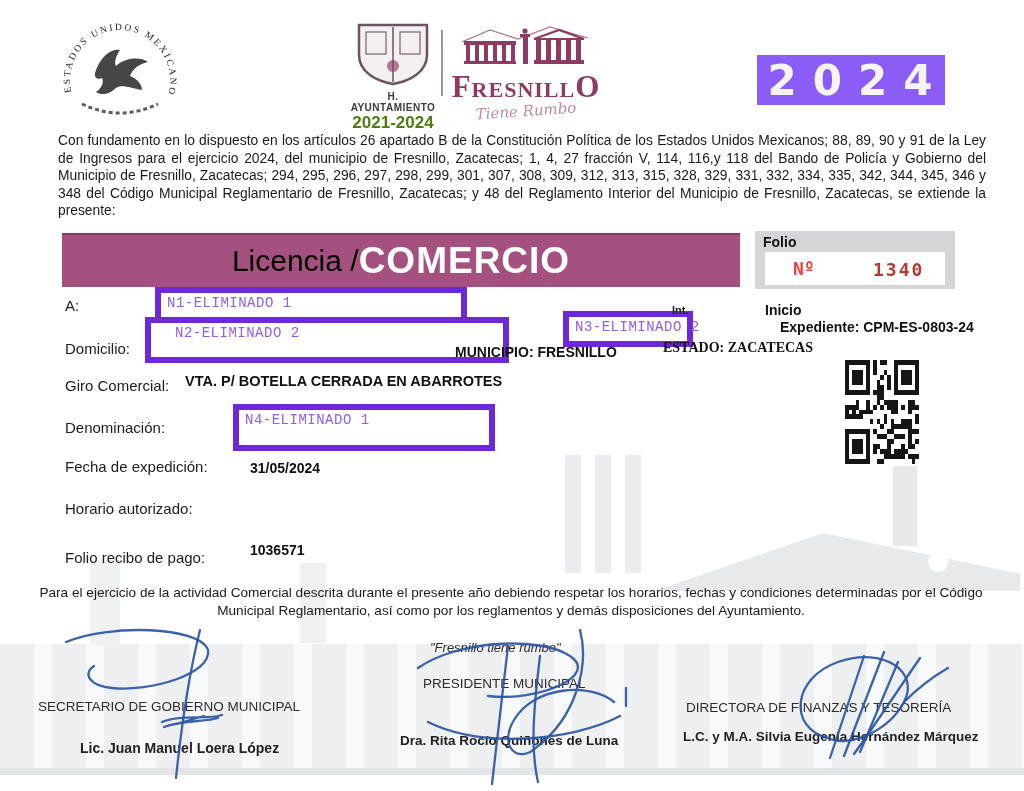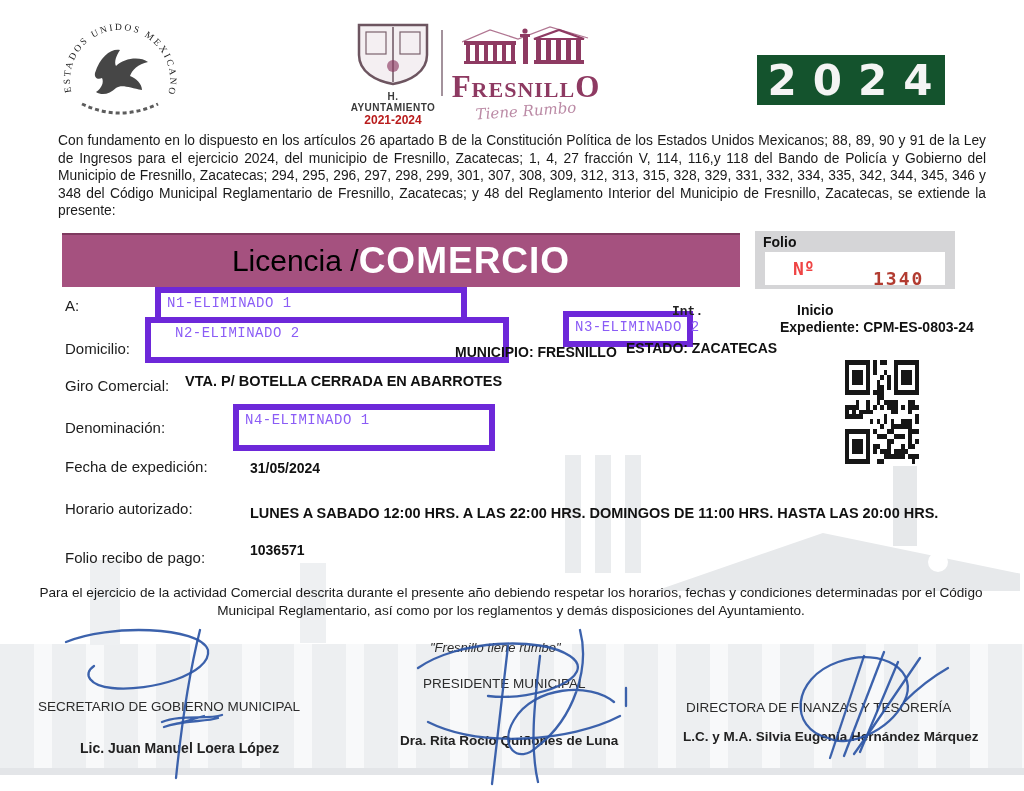--- a/index.html
+++ b/index.html
@@ -16,52 +16,52 @@
   .wm-hole{left:928px;top:552px;width:20px;height:20px;border-radius:50%;background:#fff;}
   .wm-obelisk{left:893px;top:396px;width:24px;height:150px;background:#e6e8ea;}
   .wm-obcap{left:889px;top:382px;width:32px;height:16px;background:#e6e8ea;
     clip-path:polygon(0 100%,50% 0,100% 100%);}
   .wm-col{top:455px;width:16px;height:118px;background:#eaecee;}
   .wm-blob{background:#eef0f2;}
   
   .seal-svg{left:50px;top:16px;}
   .crest{left:350px;top:22px;width:86px;text-align:center;}
   .crest-cap1{font-size:10px;font-weight:bold;color:#3a3a3a;letter-spacing:.5px;margin-top:1px;}
-  .crest-cap2{font-size:12px;font-weight:bold;color:#b91c1c;}
+  .crest-cap2{font-size:17px;font-weight:bold;color:#4d7c0f;}
   .hdr-divider{left:441px;top:30px;width:2px;height:66px;background:#a3929c;}
   .flogo{left:450px;top:26px;width:152px;text-align:center;}
   .flogo-word{font-family:"Liberation Serif",serif;font-variant:small-caps;font-weight:bold;
     font-size:31px;color:#8e3a62;line-height:30px;letter-spacing:1px;}
   .flogo-tag{font-family:"DejaVu Serif",serif;font-style:italic;font-size:15px;color:#bb8aa5;
     transform:rotate(-4deg);margin-top:0px;}
-  .year-badge{left:757px;top:55px;width:188px;height:50px;background:#14532d;
+  .year-badge{left:757px;top:55px;width:188px;height:50px;background:#8b5cf6;
     display:flex;align-items:center;justify-content:center;}
   .year-badge span{font-family:"DejaVu Sans",sans-serif;font-weight:bold;font-size:42px;
     color:#f4f4f4;letter-spacing:16px;padding-left:14px;}
   
   .intro{left:58px;top:132px;width:928px;font-size:13.8px;line-height:17.6px;
     text-align:justify;color:#1a1a1a;z-index:1;}
   
   .banner{left:62px;top:233px;width:678px;height:52px;background:#a5517f;border-top:2px solid #7e3a5f;
     display:flex;align-items:center;justify-content:center;z-index:1;}
   .banner .t1{color:#000000;font-size:30px;}
   .banner .t2{color:#fff;font-size:37px;font-weight:bold;letter-spacing:1px;}
   .folio-box{left:755px;top:231px;width:200px;height:58px;background:#d5d5d7;z-index:1;}
   .folio-lbl{position:absolute;left:8px;top:3px;font-size:14px;font-weight:bold;color:#111;}
   .folio-inner{position:absolute;left:10px;top:21px;width:180px;height:33px;background:#fff;}
   .folio-no{position:absolute;left:28px;top:6px;font-family:"DejaVu Sans Mono",monospace;
     font-weight:bold;font-size:18px;color:#ef4444;}
-  .folio-num{position:absolute;left:108px;top:16px;font-family:"DejaVu Sans Mono",monospace;
+  .folio-num{position:absolute;left:108px;top:7px;font-family:"DejaVu Sans Mono",monospace;
     font-weight:bold;font-size:18px;color:#b23b30;letter-spacing:2px;}
   
   .lbl{font-size:15px;color:#1c1c1c;z-index:1;}
   .bval{font-weight:bold;font-size:14px;color:#111;z-index:1;white-space:nowrap;}
   .mono-box{border:6px solid #6d28d9;background:#fff;font-family:"Liberation Mono",monospace;
     font-size:14px;color:#8b5cf6;padding:2px 6px;white-space:nowrap;z-index:1;letter-spacing:.5px;}
-  .int-lbl{font-size:13px;font-weight:bold;color:#222;z-index:2;font-family:Liberation Mono, monospace;}
+  .int-lbl{font-size:11px;font-weight:bold;color:#222;z-index:2;}
   .qr{left:843px;top:358px;width:74px;height:104px;background:#fff;padding:2px;z-index:1;}
   .qr svg{width:100%;height:100%;display:block;}
   
   .footer-par{left:35px;top:584px;width:952px;text-align:center;font-size:13.6px;
     line-height:17.5px;color:#1a1a1a;z-index:1;}
   .sig-title{font-size:13.5px;color:#2c2c2c;z-index:1;white-space:nowrap;}
   .sig-name{font-size:14px;font-weight:bold;color:#222;z-index:1;white-space:nowrap;}
   .sig-quote{font-size:13px;font-style:italic;color:#2c2c2c;z-index:1;white-space:nowrap;}
   .sig-stroke{z-index:3;pointer-events:none;}
   .sig-stroke path{stroke:#2b55a5;stroke-width:2.3;fill:none;stroke-linecap:round;opacity:.92;}
@@ -154,28 +154,28 @@
       <span class="folio-num">1340</span>
     </div>
   </div>
 
   <div class="abs lbl" style="left:65px;top:297px;">A:</div>
   <div class="abs mono-box" style="left:155px;top:287px;width:288px;height:21px;">N1-ELIMINADO 1</div>
 
   <div class="abs mono-box" style="left:563px;top:311px;width:106px;height:20px;overflow:visible;">N3-ELIMINADO 2</div>
   <div class="abs int-lbl" style="left:672px;top:304px;">Int.</div>
 
-  <div class="abs bval" style="left:765px;top:302px;margin-left:32px;">Inicio</div>
+  <div class="abs bval" style="left:765px;top:302px;">Inicio</div>
   <div class="abs bval" style="left:780px;top:319px;">Expediente: CPM-ES-0803-24</div>
 
   <div class="abs lbl" style="left:65px;top:340px;">Domicilio:</div>
   <div class="abs mono-box" style="left:145px;top:317px;width:322px;height:30px;padding-left:24px;">N2-ELIMINADO 2</div>
 
   <div class="abs bval" style="left:455px;top:344px;">MUNICIPIO: FRESNILLO</div>
-  <div class="abs bval" style="left:626px;top:340px;">ESTADO: ZACATECAS</div>
+  <div class="abs bval" style="left:663px;top:340px;font-family:Liberation Serif, serif;">ESTADO: ZACATECAS</div>
 
   <div class="abs lbl" style="left:65px;top:377px;">Giro Comercial:</div>
   <div class="abs bval" style="left:185px;top:373px;font-size:14.5px;">VTA. P/ BOTELLA CERRADA EN ABARROTES</div>
 
   <div class="abs qr">
     <svg id="qr-svg" viewBox="0 0 21 21" preserveAspectRatio="none" shape-rendering="crispEdges">
         <rect x="0" y="0" width="1" height="1" fill="#161616"></rect>
         <rect x="1" y="0" width="1" height="1" fill="#161616"></rect>
         <rect x="2" y="0" width="1" height="1" fill="#161616"></rect>
         <rect x="3" y="0" width="1" height="1" fill="#161616"></rect>
@@ -392,21 +392,20 @@
       </svg>
   </div>
 
   <div class="abs lbl" style="left:65px;top:419px;">Denominación:</div>
   <div class="abs mono-box" style="left:233px;top:404px;width:238px;height:31px;">N4-ELIMINADO 1</div>
 
   <div class="abs lbl" style="left:65px;top:458px;">Fecha de expedición:</div>
   <div class="abs bval" style="left:250px;top:460px;">31/05/2024</div>
 
   <div class="abs lbl" style="left:65px;top:500px;">Horario autorizado:</div>
-  <div class="abs bval" style="left:250px;top:505px;font-size:14.5px;">LUNES A SABADO 12:00 HRS. A LAS 22:00 HRS. DOMINGOS DE 11:00 HRS. HASTA LAS 20:00 HRS.</div>
 
   <div class="abs lbl" style="left:65px;top:538px;margin-top:11px;">Folio recibo de pago:</div>
   <div class="abs bval" style="left:250px;top:542px;">1036571</div>
 
   <div class="abs sig-title" style="left:38px;top:699px;">SECRETARIO DE GOBIERNO MUNICIPAL</div>
 
   <div class="abs footer-par">Para el ejercicio de la actividad Comercial descrita durante el presente año debiendo respetar los horarios, fechas y condiciones determinadas por el Código Municipal Reglamentario, así como por los reglamentos y demás disposiciones del Ayuntamiento.</div>
   <div class="abs sig-name" style="left:80px;top:740px;">Lic. Juan Manuel Loera López</div>
 
   <div class="abs sig-quote" style="left:430px;top:640px;">"Fresnillo tiene rumbo"</div>

